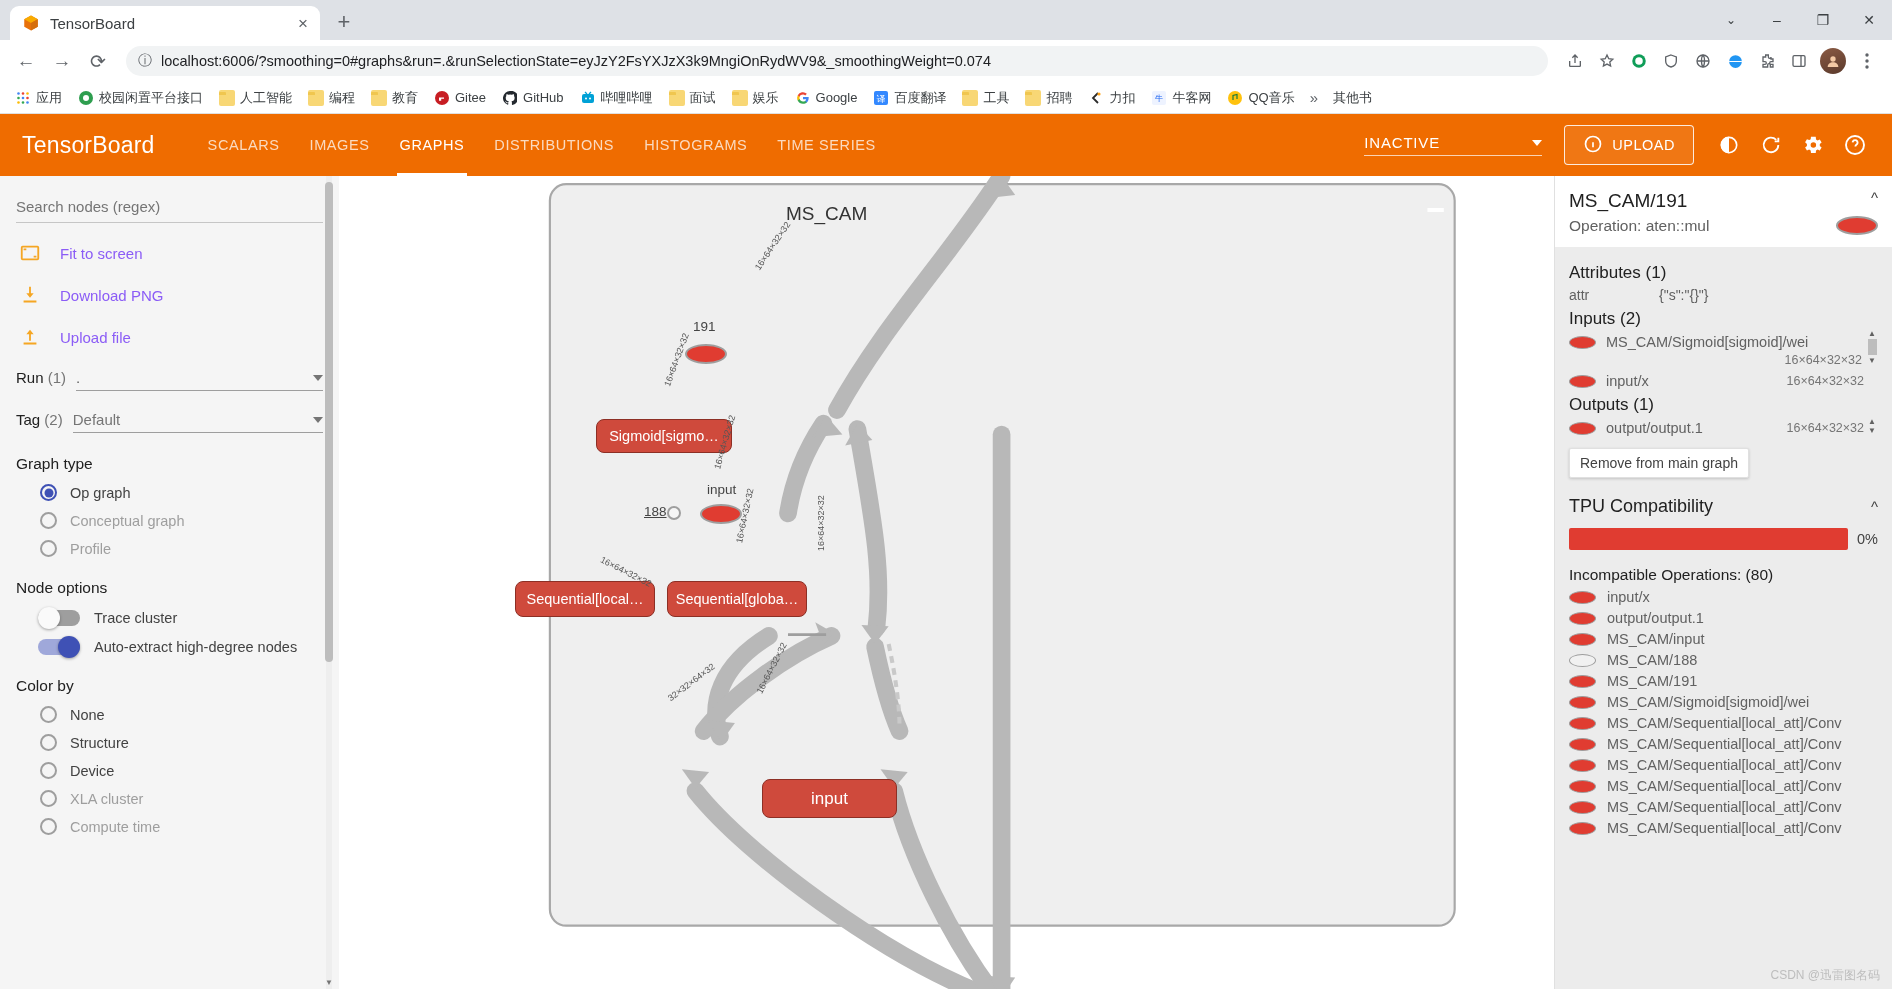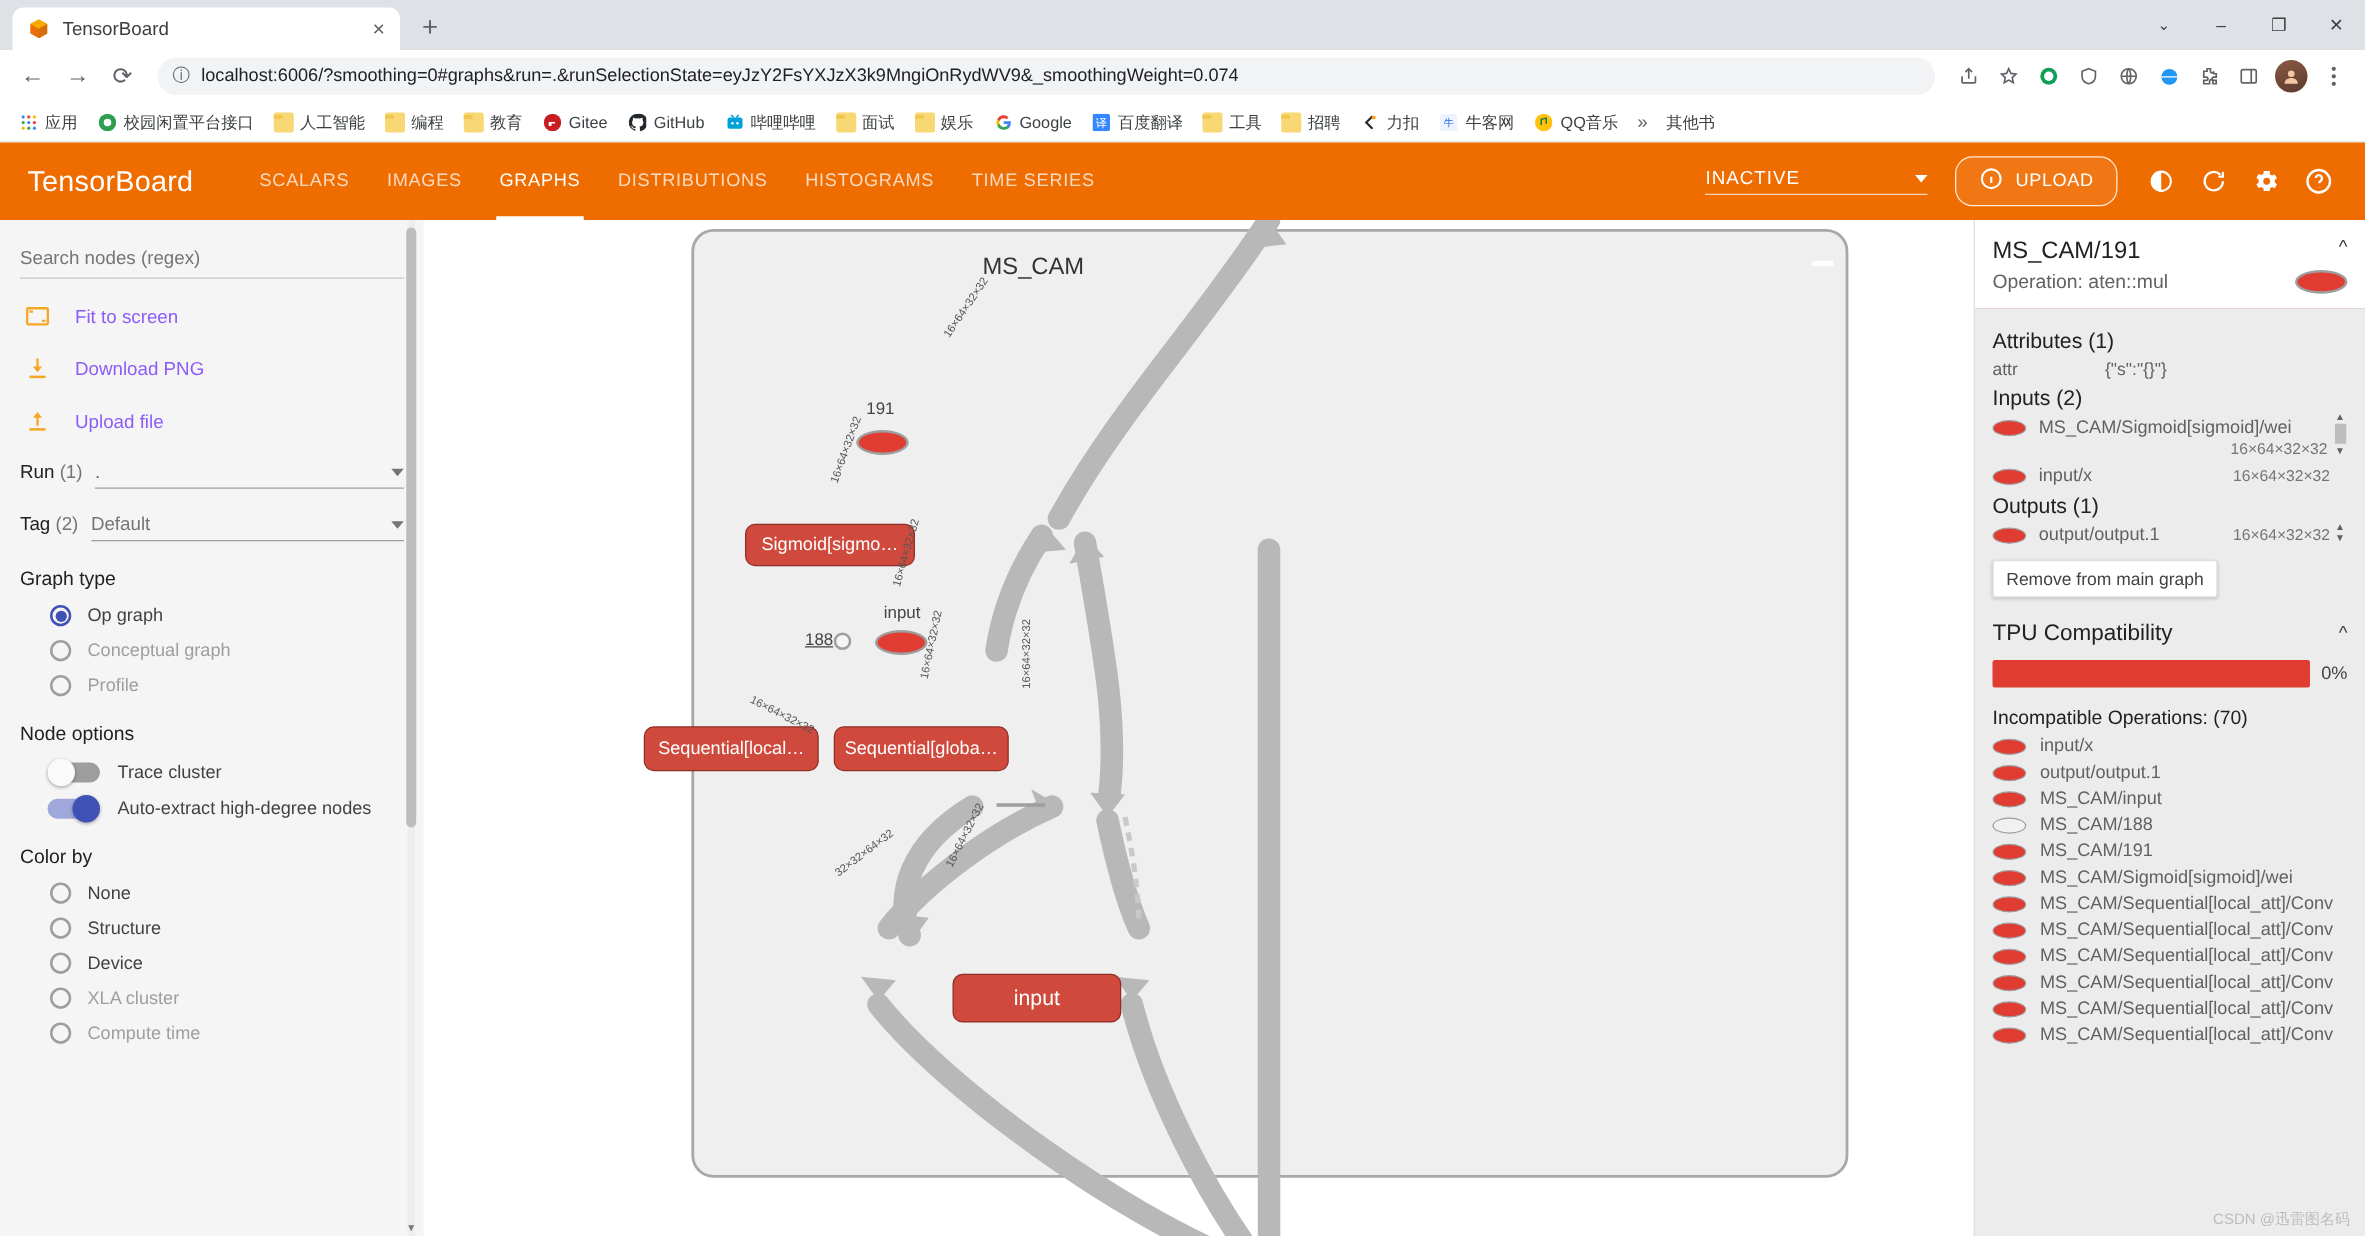--- a/index.html
+++ b/index.html
@@ -105,21 +105,21 @@
   .inactive-select {
     color: #fff; font-size: 15px; letter-spacing: .8px; border-bottom: 1px solid rgba(255,255,255,.7);
     width: 178px; display: flex; align-items: center; justify-content: space-between;
     padding-bottom: 4px; margin-right: 22px; cursor: pointer;
   }
   .caret-down {
     width:0;height:0;border-left:5px solid transparent;border-right:5px solid transparent;
     border-top:6px solid #fff;
   }
   .upload-btn {
-    border: 1px solid rgba(255,255,255,.85); border-radius: 14px; color: #fff;
+    border: 1px solid rgba(255,255,255,.85); border-radius: 4px; color: #fff;
     height: 40px; display: flex; align-items: center; gap: 9px; padding: 0 18px;
     font-size: 14.5px; font-weight: 500; letter-spacing: .5px; cursor: pointer;
     background: rgba(255,255,255,.08); margin-right: 14px;
   }
   .hdr-icon {
     width: 36px; height: 36px; display: flex; align-items: center; justify-content: center;
     color: #fff; cursor: pointer; margin: 0 3px;
   }
 
   
@@ -213,21 +213,21 @@
   }
   .node-ellipse.hollow { background: #f5f5f5; }
   .node-small-label { position: absolute; font-size: 13.5px; color: #444; }
   .edge-lbl {
     position: absolute; font-size: 9px; color: #555; white-space: nowrap;
     transform-origin: left center;
   }
 
   
   .inspector {
-    width: 313px; background: #7f1d1d; border-left: 1px solid #e0e0e0;
+    width: 338px; background: #0f172a; border-left: 1px solid #e0e0e0;
     display: flex; flex-direction: column; overflow: hidden;
   }
   .insp-head { padding: 14px 14px 12px 14px; background: #fff; }
   .insp-title-row { display: flex; align-items: flex-start; justify-content: space-between; }
   .insp-title { font-size: 19px; color: #212121; font-weight: 500; }
   .chev-up { color:#424242; font-size: 15px; cursor:pointer; line-height: 1; }
   .insp-sub-row { display:flex; align-items:center; justify-content: space-between; margin-top: 4px; }
   .insp-sub { font-size: 15.5px; color: #616161; }
   .node-swatch {
     width: 42px; height: 19px; border-radius: 50%; background: #e03c31;
@@ -797,21 +797,21 @@
 
           <div class="tpu-title-row">
             <span class="tpu-title">TPU Compatibility</span>
             <span class="chev-up">^</span>
           </div>
           <div class="tpu-bar-row">
             <span class="tpu-bar"></span>
             <span class="tpu-pct">0%</span>
           </div>
 
-          <div class="incomp-title">Incompatible Operations: (70)</div>
+          <div class="incomp-title">Incompatible Operations: (80)</div>
 
           <div class="incomp-row">
             <span class="io-dot"></span>
             <span class="incomp-name">input/x</span>
           </div>
           <div class="incomp-row">
             <span class="io-dot"></span>
             <span class="incomp-name">output/output.1</span>
           </div>
           <div class="incomp-row">

